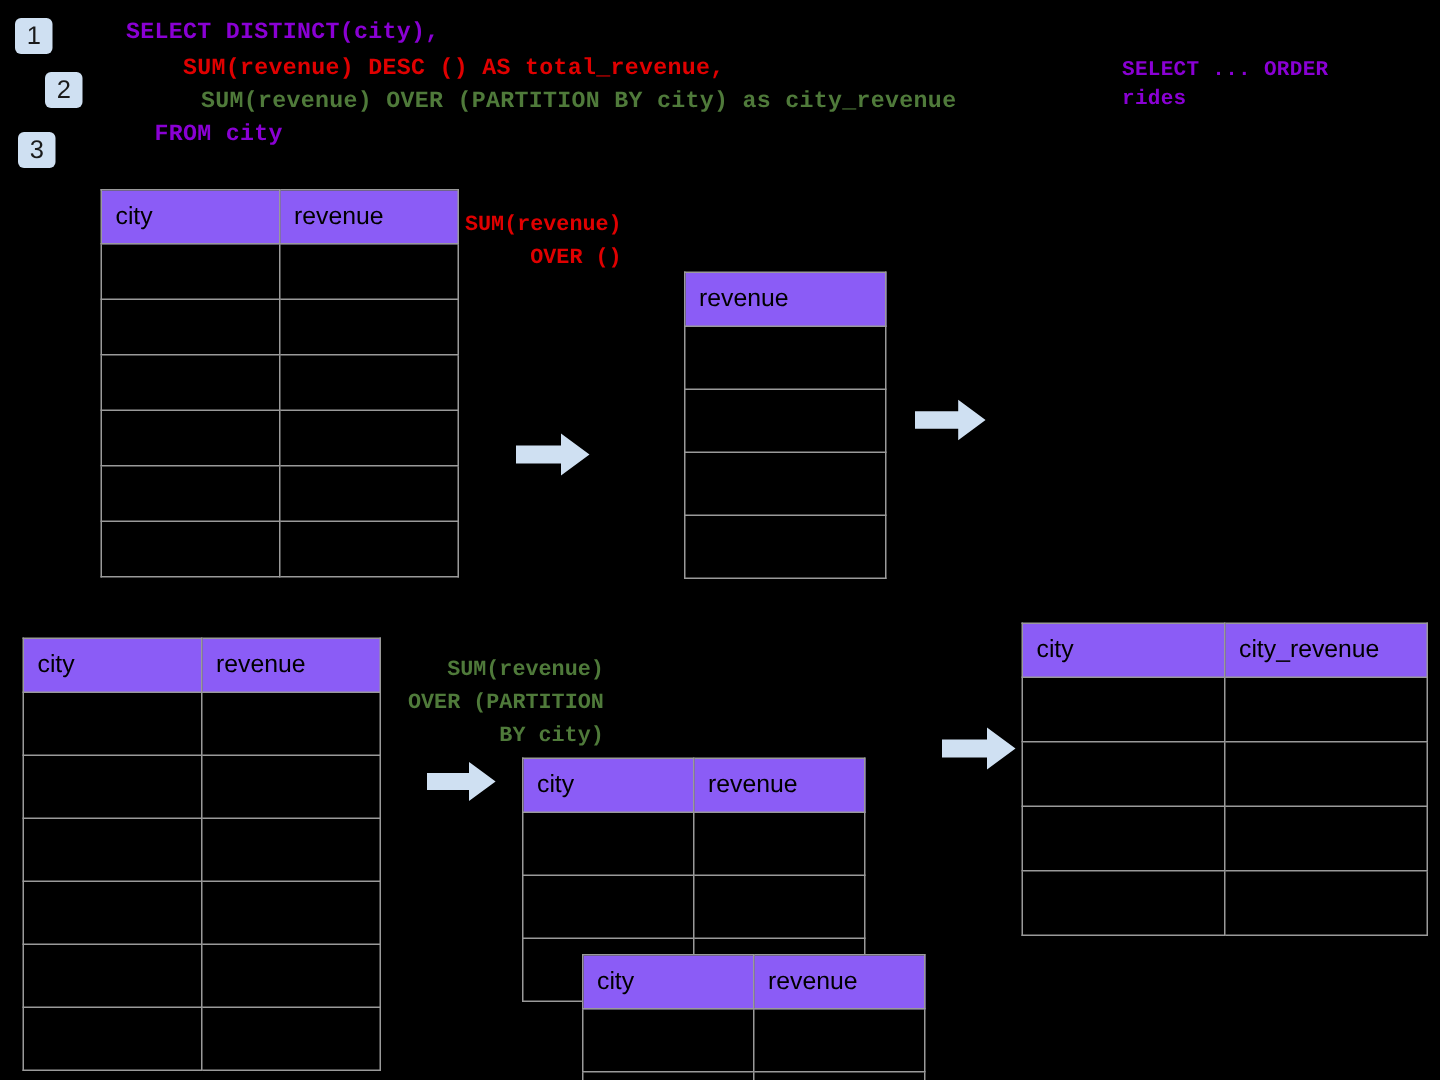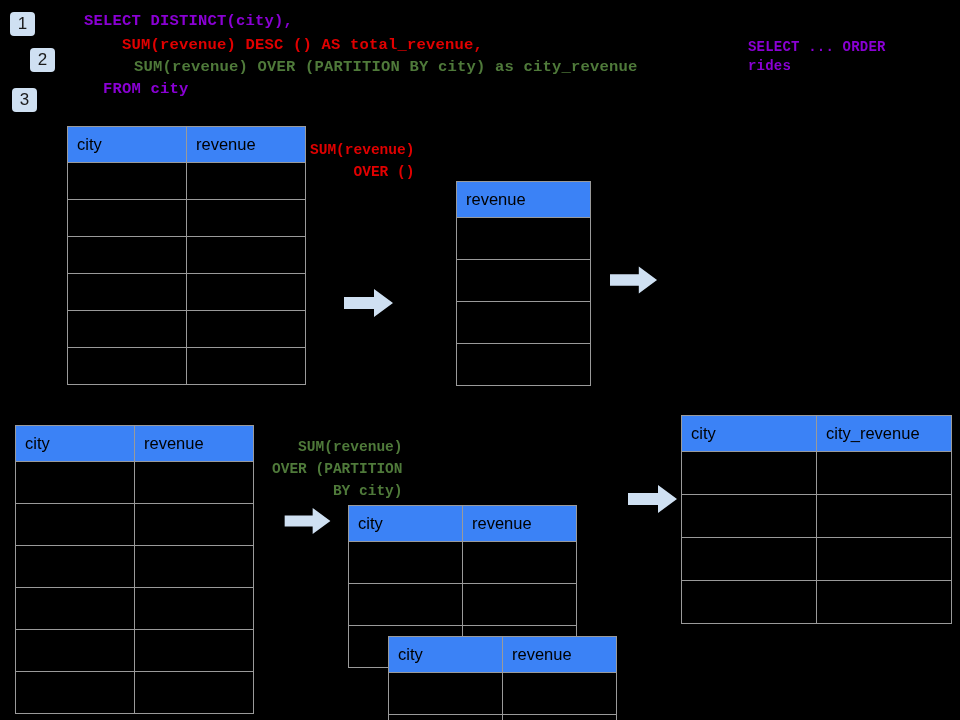--- a/index.html
+++ b/index.html
@@ -64,21 +64,21 @@
     table-layout: fixed;
     background: #000;
   }
   .tbl td {
     border: 1px solid #9a9a9a;
     padding: 0;
     height: 36px;
     background: #000000;
   }
   .tbl td.hd {
-    background: #3b82f6;
+    background: #8b5cf6;
     color: #000000;
     font-family: "Liberation Sans", sans-serif;
     font-size: 16.5px;
     padding: 0 0 0 9px;
     height: 35px;
     vertical-align: middle;
     white-space: nowrap;
   }
 
   

